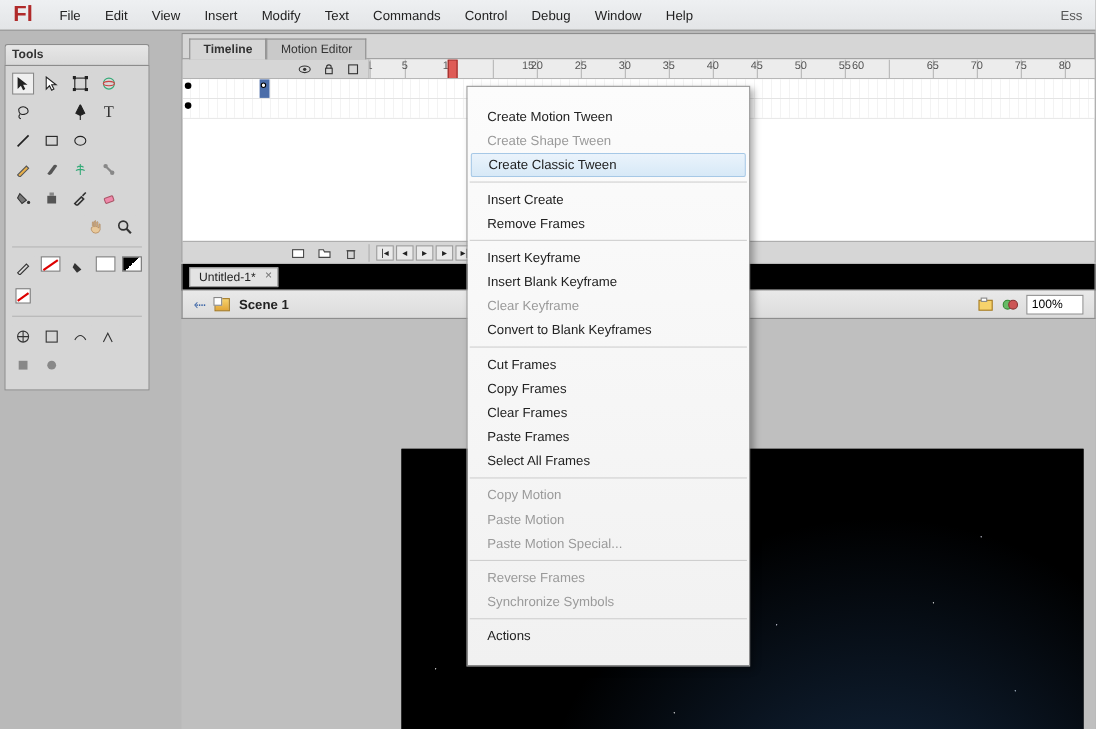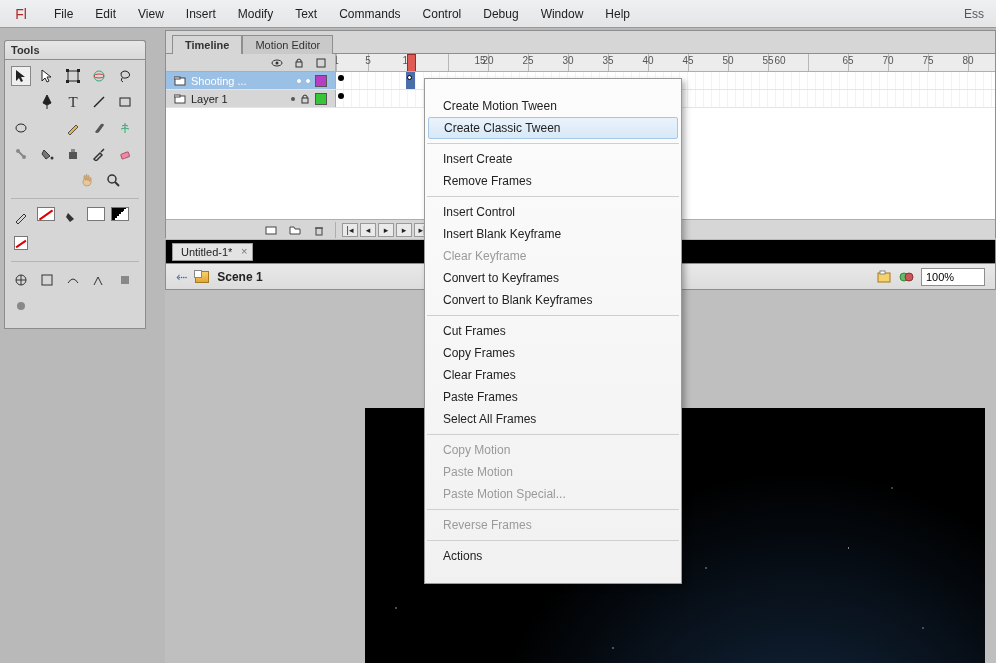--- a/index.html
+++ b/index.html
@@ -1,25 +1,25 @@
 <!DOCTYPE html>
 <html><head>
 <meta charset="utf-8">
 <style>
 * { box-sizing: border-box; margin: 0; padding: 0; font-family: "Segoe UI", Tahoma, sans-serif; }
 body { background: #b9b9b9; width: 996px; height: 663px; overflow: hidden; position: relative; font-size: 12px; color: #222; }
 
 
 .menubar { height: 28px; background: linear-gradient(#eef0f2,#e3e5e7); border-bottom: 1px solid #9a9a9a; display: flex; align-items: center; padding: 0 6px; gap: 2px; }
-.app-logo { width: 30px; height: 20px; display:flex; align-items:center; justify-content:center; color:#b02a2a; font-weight:normal; font-size:14px; margin-right:6px; }
+.app-logo { width: 30px; height: 20px; display:flex; align-items:center; justify-content:center; color:#b02a2a; font-weight:bold; font-size:20px; margin-right:6px; }
 .menu-item { padding: 4px 10px; cursor: default; }
 .menubar-right { margin-left:auto; padding:0 6px; color:#555; }
 
 
-.tools-panel { position:absolute; top:40px; left:4px; width:142px; }
+.tools-panel { position:absolute; top:40px; left:4px; width:132px; }
 .panel-header { background: linear-gradient(#e7e7e7,#d9d9d9); border:1px solid #8c8c8c; border-bottom:none; padding:3px 6px; font-weight:bold; font-size:11px; color:#333; border-radius:3px 3px 0 0; display:flex; align-items:center; }
 .panel-header::after{ content:""; margin-left:auto; width:10px;height:10px; }
 .tools-body { background:#d6d6d6; border:1px solid #8c8c8c; padding:6px 6px 12px 6px; display:flex; flex-wrap:wrap; gap:6px 6px; }
 .tool { width:20px; height:20px; background:#d6d6d6; border:1px solid transparent; display:flex; align-items:center; justify-content:center; font-size:14px; color:#333; cursor:default;}
 .tool.sel { background:#efefef; border:1px solid #888; }
 .divider { width:100%; height:0; border-top:1px solid #b5b5b5; margin:2px 0; }
 .swatch-no{ width:18px;height:14px;background:#fff;border:1px solid #777; position:relative;}
 .swatch-no::after{content:"";position:absolute;left:0;right:0;top:50%;border-top:2px solid #d00;transform:rotate(-35deg);}
 .swatch-white{ width:18px;height:14px;background:#fff;border:1px solid #777;}
 .swatch-split{ width:18px;height:14px;background:linear-gradient(135deg,#000 50%,#fff 50%);border:1px solid #777;}
@@ -56,21 +56,21 @@
 
 
 .doc-row{ position:absolute; top:240px; left:165px; right:0; height:24px; background:#000000; border:1px solid #8e8e8e; border-top:none; display:flex; align-items:center; padding:0 6px;}
 .doc-tab{ background:#e3e3e3; border:1px solid #9a9a9a; padding:2px 20px 2px 8px; font-size:11px; position:relative;}
 .doc-tab::after{ content:"×"; position:absolute; right:5px; top:1px; color:#777; font-size:11px;}
 .scene-row{ position:absolute; top:264px; left:165px; right:0; height:26px; background:linear-gradient(#e9e9e9,#dcdcdc); border:1px solid #8e8e8e; border-top:none; display:flex; align-items:center; padding:0 10px; gap:8px;}
 .scene-row .arrow{ color:#3a64a6; font-size:14px;}
 .scene-ico{ width:14px;height:12px; background:linear-gradient(#f6d26b,#e2a638); border:1px solid #a5791e; position:relative;}
 .scene-ico::before{content:"";position:absolute;left:-2px;top:-2px;width:6px;height:6px;background:#fff;border:1px solid #888;}
 .zoom-group{ margin-left:auto; display:flex; align-items:center; gap:6px;}
-.zoom-input{ width:64px; height:18px; border:1px solid #8e8e8e; background:#fff; font-size:11px; padding:0 4px; text-align:left;}
+.zoom-input{ width:52px; height:18px; border:1px solid #8e8e8e; background:#fff; font-size:11px; padding:0 4px; text-align:left;}
 .mini-ico{ width:16px;height:14px;}
 
 
 .canvas-area{ position:absolute; top:290px; left:165px; right:0; bottom:0; background:#bfbfbf; overflow:hidden;}
 .stage{ position:absolute; left:200px; top:118px; width:620px; height:400px; background:#000;}
 .stars{ position:absolute; inset:0; background:
   radial-gradient(1px 1px at 20% 30%, #fff, transparent),
   radial-gradient(1px 1px at 70% 80%, #cde, transparent),
   radial-gradient(1px 1px at 40% 60%, #fff, transparent),
   radial-gradient(1px 1px at 85% 20%, #dde, transparent),
@@ -330,50 +330,27 @@
             <div class="tick" style="left: 592px;"></div>
             <div class="tick-label" style="left: 592px;">75</div>
             <div class="tick" style="left: 632px;"></div>
             <div class="tick-label" style="left: 632px;">80</div>
           </div>
         <div class="playhead" style="left: 71px;"></div>
       </div>
     </div>
     <div class="tl-rows">
       <div class="tl-row active">
-        <div class="layer-col">
-          <svg width="12" height="12">
-              <rect x="1" y="3" width="10" height="7" fill="#fff" stroke="#444"></rect>
-              <rect x="0" y="2" width="6" height="2" fill="#fff" stroke="#444"></rect>
-            </svg>
-          <span style="flex:1;overflow:hidden;">Shooting ...</span>
-          <span class="layer-dot" style="background:#fff;border:1px solid #fff;width:4px;height:4px;"></span>
-          <span class="layer-dot" style="background:#fff;border:1px solid #fff;width:4px;height:4px;"></span>
-          <span class="layer-color" style="background:#b63ec5;"></span>
-        </div>
         <div class="frames">
           <div class="kf" style="left:2px;"></div>
           <div class="sel" style="left:70px;width:9px;"></div>
           <div class="blank" style="left:71px;"></div>
         </div>
       </div>
       <div class="tl-row">
-        <div class="layer-col">
-          <svg width="12" height="12">
-              <rect x="1" y="3" width="10" height="7" fill="#fff" stroke="#444"></rect>
-              <rect x="0" y="2" width="6" height="2" fill="#fff" stroke="#444"></rect>
-            </svg>
-          <span style="flex:1;">Layer 1</span>
-          <span class="layer-dot" style="background:#555;width:4px;height:4px;"></span>
-          <svg width="10" height="10">
-              <rect x="2" y="4" width="6" height="5" fill="none" stroke="#333"></rect>
-              <path d="M3 4 L3 2 Q5 0 7 2 L7 4" fill="none" stroke="#333"></path>
-            </svg>
-          <span class="layer-color" style="background:#37c637;"></span>
-        </div>
         <div class="frames">
           <div class="kf" style="left:2px;"></div>
         </div>
       </div>
     </div>
     <div class="tl-foot">
       <div class="layer-col">
         <div class="foot-btn">
             <svg width="12" height="12">
               <rect x="1" y="3" width="10" height="7" fill="#fff" stroke="#444"></rect>
@@ -423,37 +400,38 @@
 </div>
 
 <div class="canvas-area">
   <div class="stage">
     <div class="stars"></div>
   </div>
 </div>
 
 <div class="ctx" id="ctx-menu">
     <div class="ctx-item">Create Motion Tween</div>
+    <div class="ctx-item disabled">Create Shape Tween</div>
     <div class="ctx-item hl">Create Classic Tween</div>
     <div class="ctx-sep"></div>
     <div class="ctx-item">Insert Create</div>
     <div class="ctx-item">Remove Frames</div>
     <div class="ctx-sep"></div>
-    <div class="ctx-item">Insert Control</div>
+    <div class="ctx-item">Insert Keyframe</div>
     <div class="ctx-item">Insert Blank Keyframe</div>
     <div class="ctx-item disabled">Clear Keyframe</div>
-    <div class="ctx-item">Convert to Keyframes</div>
     <div class="ctx-item">Convert to Blank Keyframes</div>
     <div class="ctx-sep"></div>
     <div class="ctx-item">Cut Frames</div>
     <div class="ctx-item">Copy Frames</div>
     <div class="ctx-item">Clear Frames</div>
     <div class="ctx-item">Paste Frames</div>
     <div class="ctx-item">Select All Frames</div>
     <div class="ctx-sep"></div>
     <div class="ctx-item disabled">Copy Motion</div>
     <div class="ctx-item disabled">Paste Motion</div>
     <div class="ctx-item disabled">Paste Motion Special...</div>
     <div class="ctx-sep"></div>
     <div class="ctx-item disabled">Reverse Frames</div>
+    <div class="ctx-item disabled">Synchronize Symbols</div>
     <div class="ctx-sep"></div>
     <div class="ctx-item">Actions</div>
   </div>
 
 </body></html>

